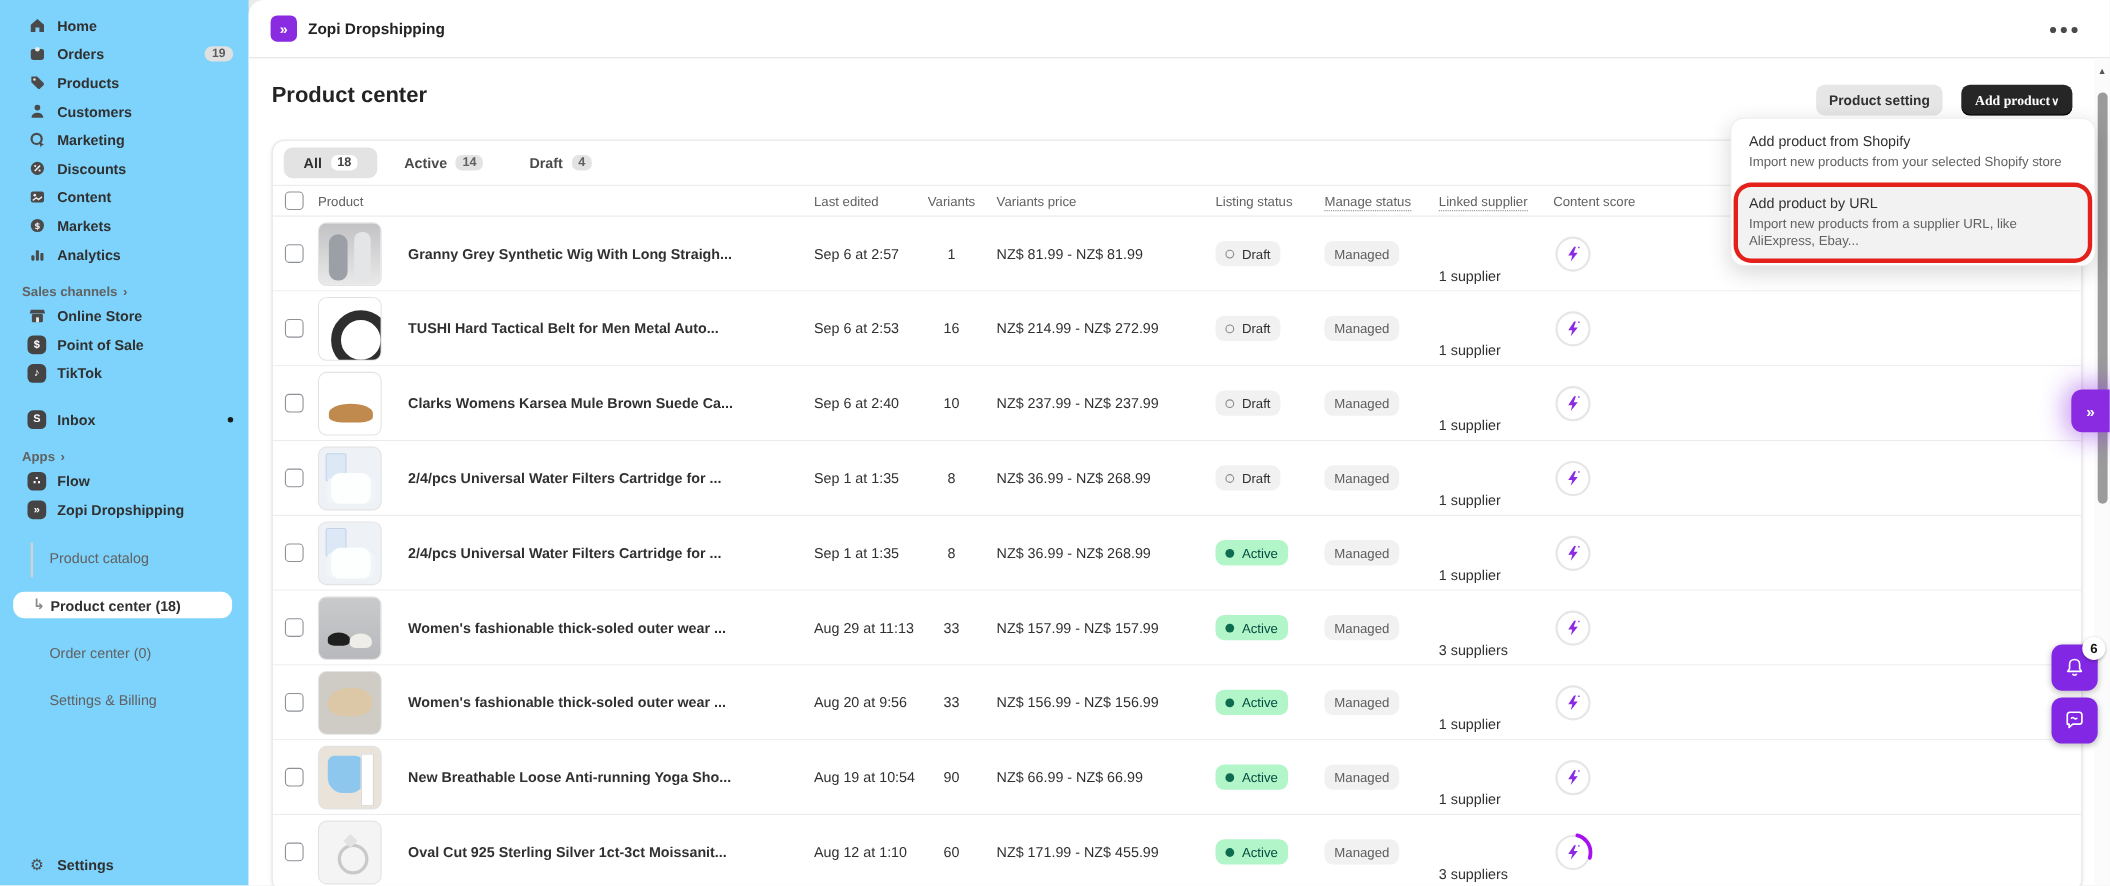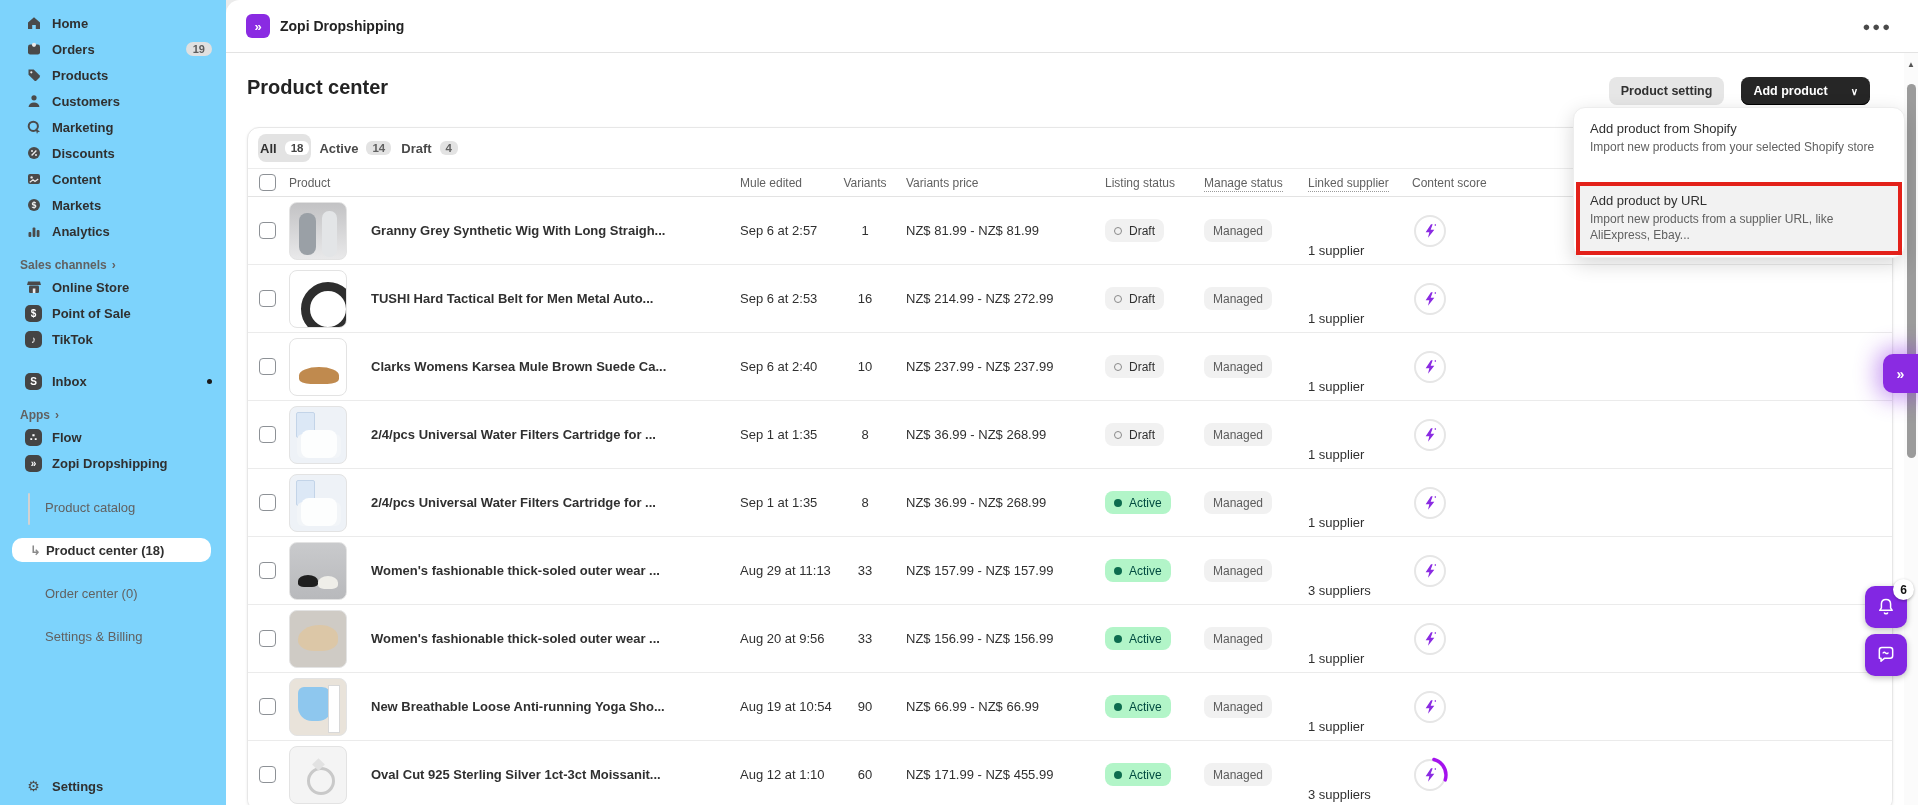--- a/index.html
+++ b/index.html
@@ -34,32 +34,32 @@
           border-top-left-radius:14px; }
   .appbar { height:53px; display:flex; align-items:center; padding:0 26px 0 20px;
             border-bottom:1px solid #e3e3e3; }
   .applogo { width:24px; height:24px; background:#8a2be2; border-radius:6px; color:#fff;
              font-size:13px; font-weight:700; display:flex; align-items:center; justify-content:center; }
   .apptitle { margin-left:10px; font-size:14px; font-weight:700; color:#232323; }
   .appmenu { margin-left:auto; color:#4a4a4a; font-size:13px; letter-spacing:2px; cursor:pointer; }
 
   .content { position:absolute; top:53px; left:0; right:0; bottom:0; }
   .page-title { position:absolute; left:21px; top:23px; font-size:20px; font-weight:700; color:#232323; }
-  .hdr-actions { position:absolute; right:48px; top:24px; display:flex; gap:17px; }
+  .hdr-actions { position:absolute; right:34px; top:24px; display:flex; gap:17px; }
   .btn { height:28px; border-radius:8px; font-size:12.5px; font-weight:600; display:flex;
          align-items:center; padding:0 12px; cursor:pointer; border:none; }
   .btn.secondary { background:#e6e6e6; color:#303030; }
-  .btn.primary { background:#262626; color:#fff; gap:23px; box-shadow:inset 0 -1px 0 #000; }
+  .btn.primary { background:#262626; color:#fff; gap:1px; box-shadow:inset 0 -1px 0 #000;font-family:Liberation Serif, serif; }
   .chev { font-size:10px; margin-top:1px; }
 
   
   .card { position:absolute; left:21px; top:74px; width:1646px; bottom:-6px; background:#fff;
           border:1px solid #e7e7e7; border-radius:12px; box-shadow:0 1px 3px rgba(0,0,0,.08); overflow:hidden; }
   .tabs { height:40px; display:flex; align-items:center; gap:6px; padding:0 10px; }
-  .tab { display:flex; align-items:center; gap:8px; height:28px; padding:0 2px; border-radius:8px;
+  .tab { display:flex; align-items:center; gap:8px; height:28px; padding:0 18px; border-radius:8px;
          font-size:13px; font-weight:600; color:#4a4a4a; cursor:pointer; }
   .tab.active { background:#e3e3e3; color:#303030; }
   .tab-count { background:#e3e3e3; color:#616161; border-radius:6px; padding:1px 6px; font-size:11.5px; font-weight:600; }
   .tab.active .tab-count { background:#ffffff; color:#444; }
 
   .grid { display:grid; grid-template-columns:30px 82px 369px 100px 50px 215px 99px 104px 104px 1fr;
           align-items:center; padding:0 11px; }
   .thead { height:29px; border-top:1px solid #ececec; border-bottom:1px solid #e3e3e3;
            font-size:12px; color:#616161; }
   .thead .hproduct { grid-column:2 / 4; }
@@ -114,21 +114,21 @@
   .score-circle { position:absolute; inset:0; border:2px solid #e6e6e6; border-radius:50%; }
   .score-arc { position:absolute; inset:-2px; }
   .bolt { position:relative; width:16px; height:16px; z-index:1; }
 
   
   .dropdown { position:absolute; left:1347px; top:54px; width:332px; background:#fff; border-radius:12px;
               border:1px solid #ededed; box-shadow:0 6px 20px rgba(0,0,0,.16); padding:6px; z-index:30; }
   .dd-item { padding:7px 10px; border-radius:8px; cursor:pointer; }
   .dd-title { font-size:13px; color:#303030; font-weight:500; }
   .dd-desc { font-size:12px; color:#616161; margin-top:3px; line-height:1.35; }
-  .dd-item.highlight { background:#f2f2f2; border-radius:0; box-shadow:0 0 0 4px #e3211a; margin-top:24px; }
+  .dd-item.highlight { background:#f2f2f2; border-radius:12px; box-shadow:0 0 0 4px #e3211a; margin-top:8px; }
 
   
   .scroll-track { position:absolute; right:0; top:53px; bottom:0; width:14px; background:#fbfbfb; }
   .scroll-up { position:absolute; right:3px; top:60px; font-size:8px; color:#555; cursor:pointer; }
   .scroll-thumb { position:absolute; right:2px; top:84px; width:9px; height:374px; background:#9b9b9b;
                   border-radius:5px; cursor:grab; }
   .zopi-tab { position:absolute; right:0; top:354px; width:35px; height:39px; background:#8a2be2;
               border-radius:10px 0 0 10px; color:#fff; font-size:14px; font-weight:700; display:flex;
               align-items:center; justify-content:center; box-shadow:0 0 22px 6px rgba(138,43,226,.45);
               cursor:pointer; z-index:40; }
@@ -339,21 +339,21 @@
           </div>
           <div class="tab">
             <span>Draft</span>
             <span class="tab-count">4</span>
           </div>
         </div>
 
         <div class="grid thead">
           <span class="cb"></span>
           <span class="hproduct">Product</span>
-          <span>Mule edited</span>
+          <span>Last edited</span>
           <span class="hcenter">Variants</span>
           <span class="hpad">Variants price</span>
           <span>Listing status</span>
           <span><span class="dotted">Manage status</span></span>
           <span><span class="dotted">Linked supplier</span></span>
           <span>Content score</span>
         </div>
 
         <div class="grid trow">
           <span class="cb"></span>

